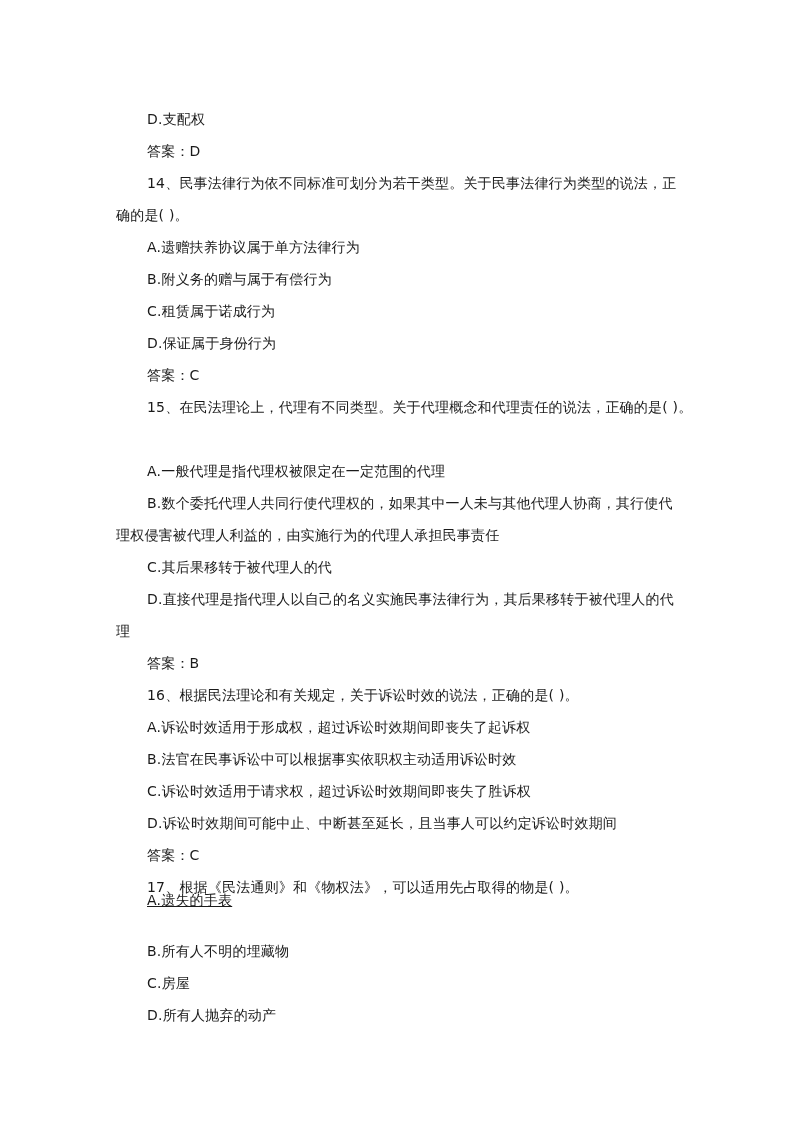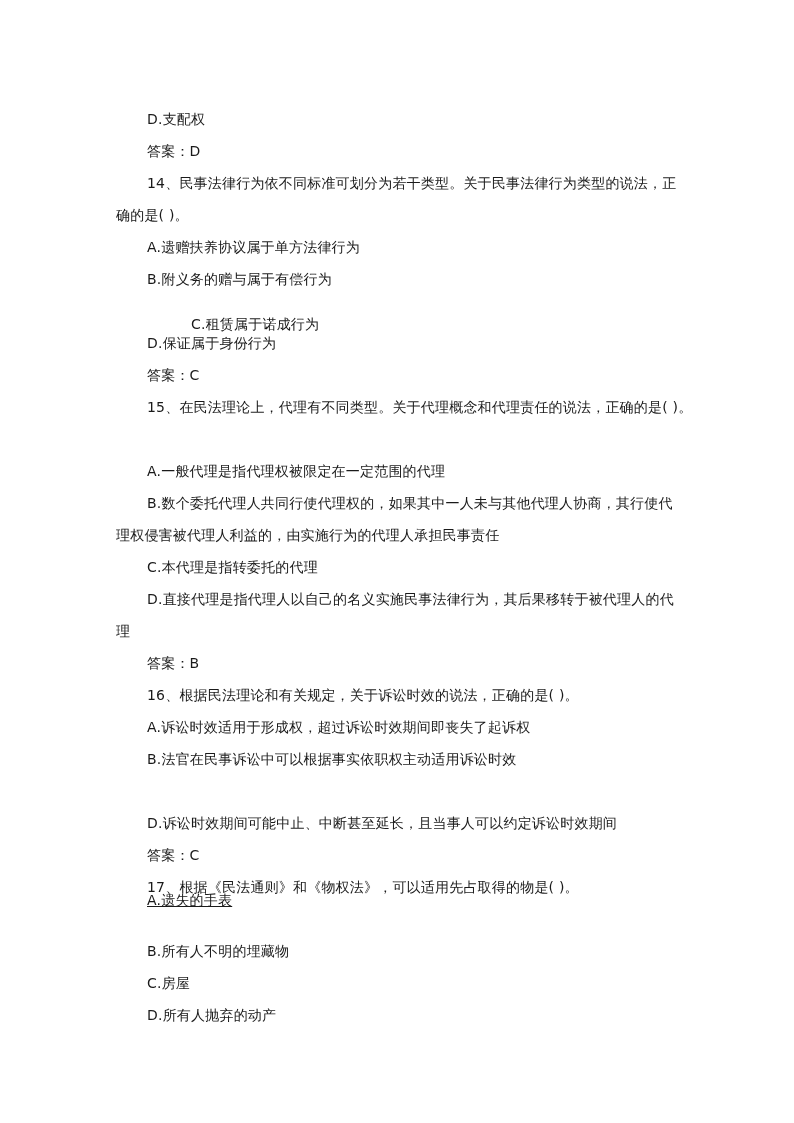--- a/index.html
+++ b/index.html
@@ -13,34 +13,35 @@
 </head>
 <body>
 
 <div class="page" id="page">
     <div class="line ind" style="top: 111px;">D.支配权</div>
     <div class="line ind" style="top: 143px;">答案：D</div>
     <div class="line ind" style="top: 175px;">14、民事法律行为依不同标准可划分为若干类型。关于民事法律行为类型的说法，正</div>
     <div class="line cont" style="top: 207px;">确的是( )。</div>
     <div class="line ind" style="top: 239px; text-align: center;">A.遗赠扶养协议属于单方法律行为</div>
     <div class="line ind" style="top: 271px;">B.附义务的赠与属于有偿行为</div>
-    <div class="line ind" style="top: 316px; margin-left: 44px;">C.租赁属于诺成行为</div>
+    <div class="line ind" style="top: 303px;">C.租赁属于诺成行为</div>
     <div class="line ind" style="top: 335px;">D.保证属于身份行为</div>
     <div class="line ind" style="top: 367px;">答案：C</div>
     <div class="line ind" style="top: 399px;">15、在民法理论上，代理有不同类型。关于代理概念和代理责任的说法，正确的是( )。</div>
     <div class="line ind" style="top: 463px;">A.一般代理是指代理权被限定在一定范围的代理</div>
     <div class="line ind" style="top: 495px;">B.数个委托代理人共同行使代理权的，如果其中一人未与其他代理人协商，其行使代</div>
     <div class="line cont" style="top: 527px;">理权侵害被代理人利益的，由实施行为的代理人承担民事责任</div>
-    <div class="line ind" style="top: 559px;">C.本代理是指转委托的代理</div>
+    <div class="line ind" style="top: 559px;">C.其后果移转于被代理人的代</div>
     <div class="line ind" style="top: 591px;">D.直接代理是指代理人以自己的名义实施民事法律行为，其后果移转于被代理人的代</div>
     <div class="line cont" style="top: 623px;">理</div>
     <div class="line ind" style="top: 655px;">答案：B</div>
     <div class="line ind" style="top: 687px;">16、根据民法理论和有关规定，关于诉讼时效的说法，正确的是( )。</div>
     <div class="line ind" style="top: 719px;">A.诉讼时效适用于形成权，超过诉讼时效期间即丧失了起诉权</div>
     <div class="line ind" style="top: 751px;">B.法官在民事诉讼中可以根据事实依职权主动适用诉讼时效</div>
+    <div class="line ind" style="top: 783px;">C.诉讼时效适用于请求权，超过诉讼时效期间即丧失了胜诉权</div>
     <div class="line ind" style="top: 815px;">D.诉讼时效期间可能中止、中断甚至延长，且当事人可以约定诉讼时效期间</div>
     <div class="line ind" style="top: 847px;">答案：C</div>
     <div class="line ind" style="top: 879px; text-align: center;">17、根据《民法通则》和《物权法》，可以适用先占取得的物是( )。</div>
     <div class="line ind" style="top: 892px; text-decoration: underline;">A.遗失的手表</div>
     <div class="line ind" style="top: 943px;">B.所有人不明的埋藏物</div>
     <div class="line ind" style="top: 975px;">C.房屋</div>
     <div class="line ind" style="top: 1007px;">D.所有人抛弃的动产</div>
   </div>
 
 </body></html>

